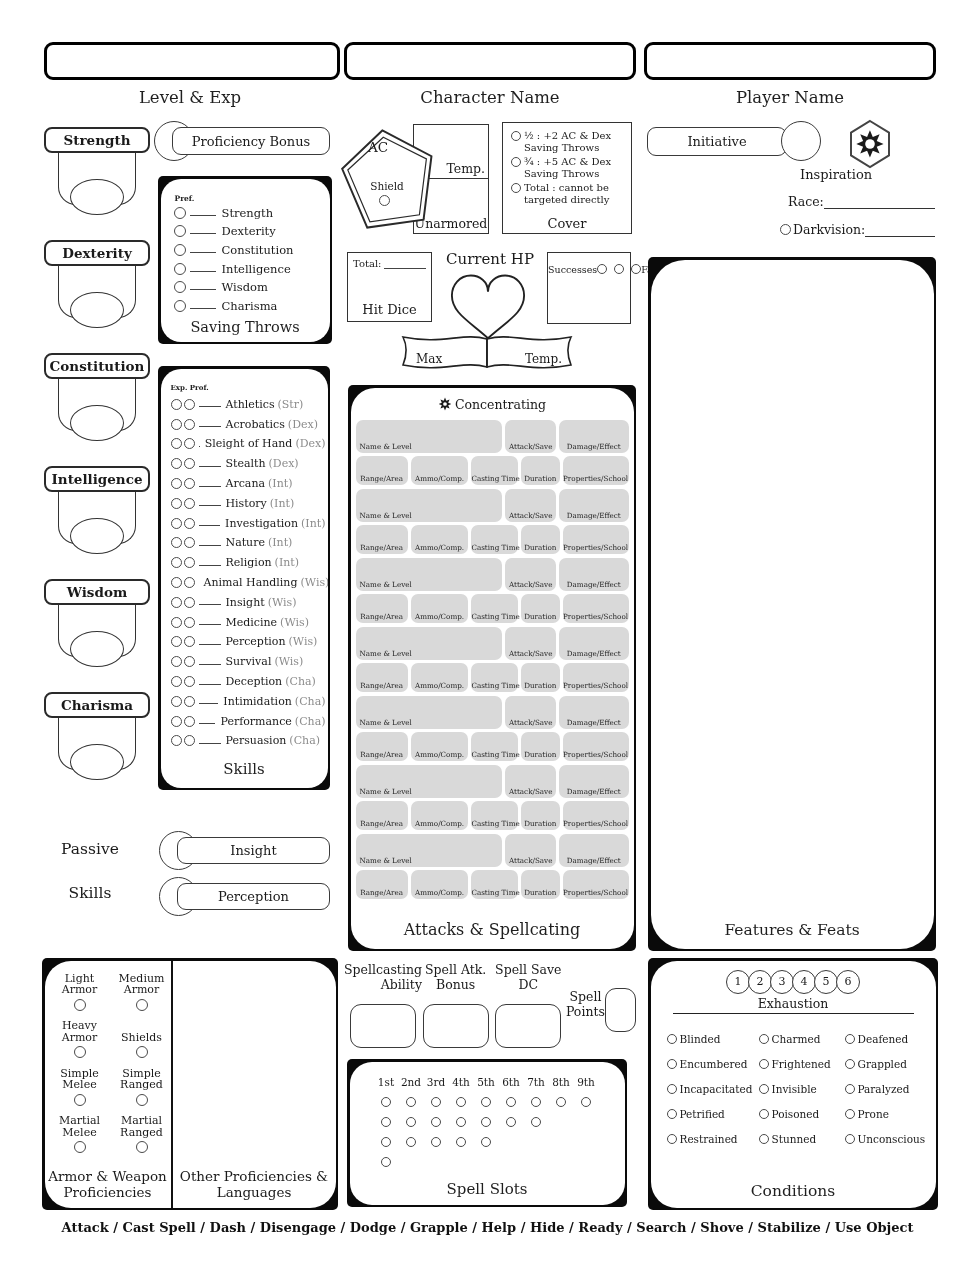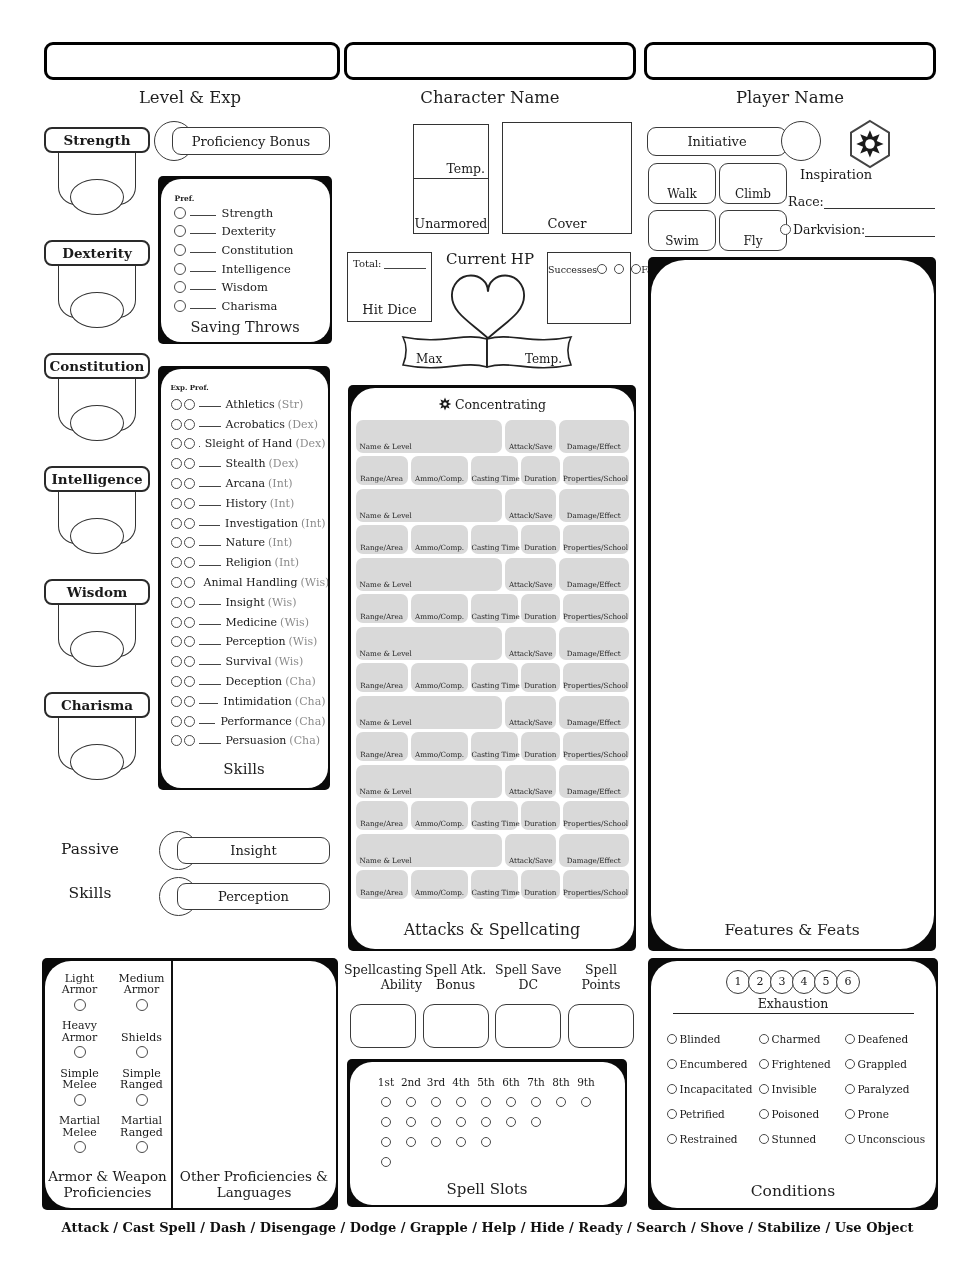--- a/index.html
+++ b/index.html
@@ -333,22 +333,50 @@
   </div>
 
   <div class="abs plain-box" style="left:413px;top:124px;width:76px;height:110px;">
     <div class="abs" style="left:0;top:0;right:0;height:54px;border-bottom:1.6px solid #333;">
       <span class="abs" style="right:3px;bottom:2px;font-size:12.5px;">Temp.</span>
     </div>
     <div class="abs" style="left:0;top:54px;right:0;bottom:0;">
       <span class="abs" style="left:0;right:0;bottom:2px;text-align:center;font-size:12.5px;">Unarmored</span>
     </div>
   </div>
+  <div class="abs" style="left:340px;top:124px;width:98px;height:110px;z-index:2;">
+    <svg width="98" height="110" viewBox="0 0 100 106">
+      <g transform="rotate(-8 50 52)">
+        <polygon points="50,3 96,36 79,99 21,99 4,36" fill="#fff" stroke="#2a2a2a" stroke-width="2"></polygon>
+        <polygon points="50,10 90.5,38 75.5,93.5 24.5,93.5 9.5,38" fill="#fff" stroke="#2a2a2a" stroke-width="1.2"></polygon>
+      </g>
+    </svg>
+    <span class="abs" style="left:28px;top:15px;font-size:13.5px;">AC</span>
+    <span class="abs" style="left:22px;top:56px;width:50px;text-align:center;font-size:10.5px;">Shield</span>
+    <span class="circle c11 abs" style="left:39px;top:71px;"></span>
+  </div>
 
   <div class="abs plain-box" style="left:502px;top:122px;width:130px;height:112px;">
+    <div style="padding:7px 2px 0 8px;">
+
+        <div class="cover-row">
+          <span class="circle c10"></span>
+          <span class="cover-text">½ : +2 AC &amp; Dex Saving Throws</span>
+        </div>
+
+        <div class="cover-row">
+          <span class="circle c10"></span>
+          <span class="cover-text">¾ : +5 AC &amp; Dex Saving Throws</span>
+        </div>
+
+        <div class="cover-row">
+          <span class="circle c10"></span>
+          <span class="cover-text">Total : cannot be targeted directly</span>
+        </div>
+      </div>
     <div class="abs" style="left:0;right:0;bottom:2px;text-align:center;font-size:13px;">Cover</div>
   </div>
 
   <div class="abs plain-box" style="left:347px;top:252px;width:85px;height:70px;">
     <span class="abs" style="left:5px;top:5px;font-size:10px;">Total:</span>
     <span class="blank-line abs" style="left:36px;top:15px;width:42px;"></span>
     <span class="abs" style="left:0;right:0;bottom:4px;text-align:center;font-size:13px;">Hit Dice</span>
   </div>
 
   <div class="abs" style="left:420px;top:250px;width:140px;text-align:center;font-size:15px;">Current HP</div>
@@ -392,38 +420,20 @@
 
   <div class="abs" style="left:846px;top:119px;width:48px;height:50px;">
     <svg width="48" height="50" viewBox="0 0 24 25">
       <polygon points="12,1 21.5,6.8 21.5,18.2 12,24 2.5,18.2 2.5,6.8" fill="#fff" stroke="#444" stroke-width="1"></polygon>
       <polygon points="23,12.5 17.5,14.8 19.8,20.3 14.3,18 12,23.5 9.7,18 4.2,20.3 6.5,14.8 1,12.5 6.5,10.2 4.2,4.7 9.7,7 12,1.5 14.3,7 19.8,4.7 17.5,10.2" fill="#1a1a1a" transform="translate(0,0) scale(0.62) translate(7.3,7.6)"></polygon>
       <circle cx="12" cy="12.5" r="2.4" fill="#fff"></circle>
     </svg>
   </div>
   <div class="abs" style="left:800px;top:167px;width:140px;font-size:13px;">Inspiration</div>
 
-  <div class="abs" style="left:648px;top:163px;display:grid;grid-template-columns:66px 66px;gap:6px 5px;">
-
-      <div class="speed-box" style="width:66px;height:39px;">
-        <span>Walk</span>
-      </div>
-
-      <div class="speed-box" style="width:66px;height:39px;">
-        <span>Climb</span>
-      </div>
-
-      <div class="speed-box" style="width:66px;height:39px;">
-        <span>Swim</span>
-      </div>
-
-      <div class="speed-box" style="width:66px;height:39px;">
-        <span>Fly</span>
-      </div>
-    </div>
 
   <div class="abs" style="left:788px;top:194px;width:147px;display:flex;align-items:flex-end;font-size:12.5px;">
     <span>Race:</span>
     <span class="underline-fill"></span>
   </div>
   <div class="abs" style="left:780px;top:222px;width:155px;display:flex;align-items:flex-end;font-size:12.5px;">
     <span class="circle c11" style="margin:0 2px 2px 0;"></span>
     <span>Darkvision:</span>
     <span class="underline-fill"></span>
   </div>
@@ -745,21 +755,21 @@
       <div style="width:70px;display:flex;flex-direction:column;align-items:center;">
         <div style="text-align:center;font-size:12.5px;line-height:15px;height:32px;">Spell Atk. Bonus</div>
         <div class="pill" style="width:64px;height:42px;margin-top:10px;border-radius:11px;"></div>
       </div>
 
       <div style="width:70px;display:flex;flex-direction:column;align-items:center;">
         <div style="text-align:center;font-size:12.5px;line-height:15px;height:32px;">Spell Save DC</div>
         <div class="pill" style="width:64px;height:42px;margin-top:10px;border-radius:11px;"></div>
       </div>
 
-      <div style="width:70px;display:flex;flex-direction:column;align-items:center;">
+      <div style="width:70px;display:flex;flex-direction:row;align-items:center;">
         <div style="text-align:center;font-size:12.5px;line-height:15px;height:32px;">Spell Points</div>
         <div class="pill" style="width:64px;height:42px;margin-top:10px;border-radius:11px;"></div>
       </div>
     </div>
 
   <div class="abs card" style="left:347px;top:1059px;width:280px;height:148px;">
     <div class="card-inner" style="border-radius:22px;">
       <div class="slot-head">
 
       <span>1st</span>

